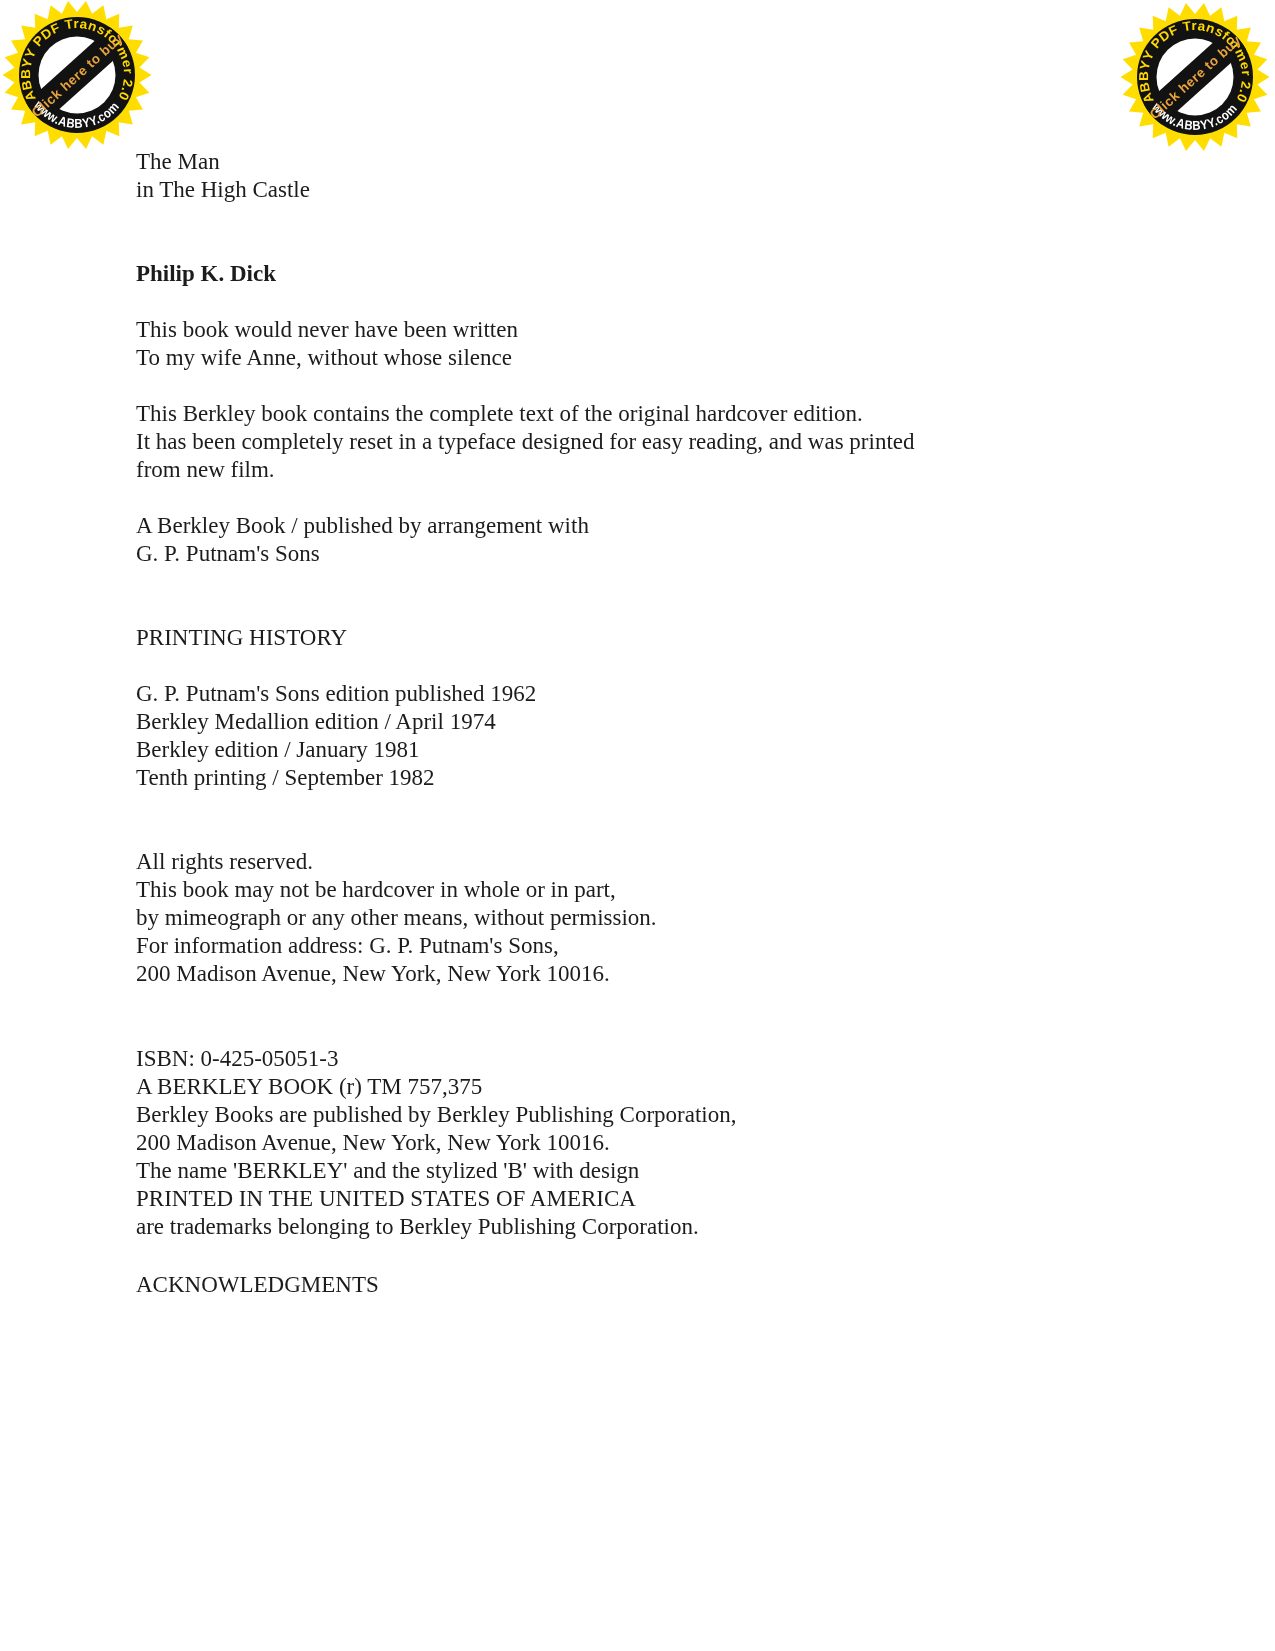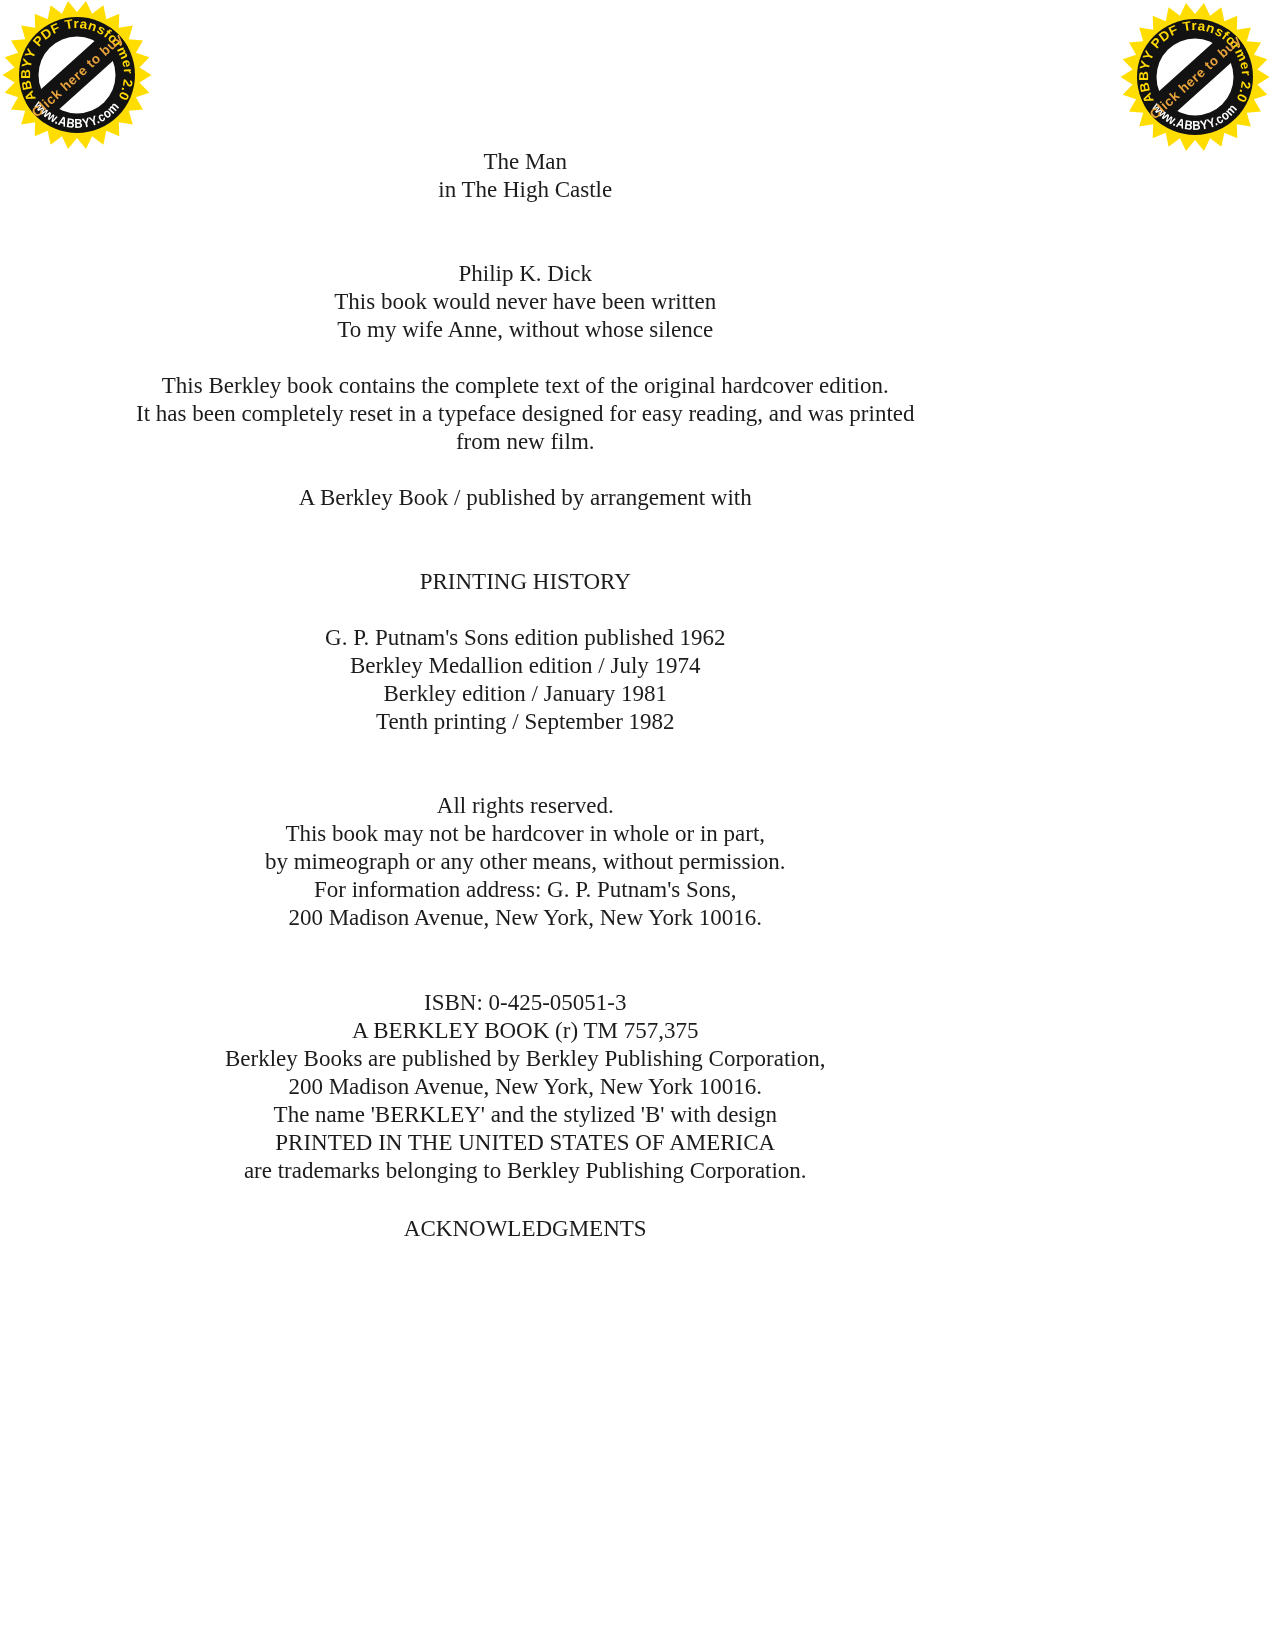--- a/index.html
+++ b/index.html
@@ -3,21 +3,20 @@
 <meta charset="utf-8">
 <style>
   html, body { margin: 0; padding: 0; background: #ffffff; }
   .page {
     position: relative;
     width: 1275px;
     height: 1651px;
     background: #ffffff;
     overflow: hidden;
     font-family: "Liberation Serif", serif;
-    text-align: center;
   }
   .text-column { position: absolute; left: 136px; top: 148px; }
   .paragraph { margin: 0; }
   .text-line {
     font-size: 23px;
     line-height: 28px;
     color: #1c1c1c;
     white-space: nowrap;
   }
   .stamp { position: absolute; display: block; width: 150px; height: 150px; cursor: pointer; }
@@ -69,41 +68,42 @@
     <svg viewBox="0 0 150 150" width="150" height="150">
       <use href="#abbyy-stamp-shape"></use>
     </svg>
   </a>
 
   <div class="text-column">
       <div class="paragraph" style="margin-bottom: 56px;">
         <div class="text-line">The Man</div>
         <div class="text-line">in The High Castle</div>
       </div>
-      <div class="paragraph" style="">
+      <div class="paragraph" style="margin-bottom: 28px; font-weight: bold;">
         <div class="text-line">Philip K. Dick</div>
       </div>
       <div class="paragraph" style="margin-bottom: 28px;">
         <div class="text-line">This book would never have been written</div>
         <div class="text-line">To my wife Anne, without whose silence</div>
       </div>
       <div class="paragraph" style="margin-bottom: 28px;">
         <div class="text-line">This Berkley book contains the complete text of the original hardcover edition.</div>
         <div class="text-line">It has been completely reset in a typeface designed for easy reading, and was printed</div>
         <div class="text-line">from new film.</div>
       </div>
       <div class="paragraph" style="margin-bottom: 56px;">
         <div class="text-line">A Berkley Book / published by arrangement with</div>
+        <div class="text-line">G. P. Putnam's Sons</div>
       </div>
       <div class="paragraph" style="margin-bottom: 28px;">
         <div class="text-line">PRINTING HISTORY</div>
       </div>
       <div class="paragraph" style="margin-bottom: 56px;">
         <div class="text-line">G. P. Putnam's Sons edition published 1962</div>
-        <div class="text-line">Berkley Medallion edition / July 1974</div>
+        <div class="text-line">Berkley Medallion edition / April 1974</div>
         <div class="text-line">Berkley edition / January 1981</div>
         <div class="text-line">Tenth printing / September 1982</div>
       </div>
       <div class="paragraph" style="margin-bottom: 57px;">
         <div class="text-line">All rights reserved.</div>
         <div class="text-line">This book may not be hardcover in whole or in part,</div>
         <div class="text-line">by mimeograph or any other means, without permission.</div>
         <div class="text-line">For information address: G. P. Putnam's Sons,</div>
         <div class="text-line">200 Madison Avenue, New York, New York 10016.</div>
       </div>

